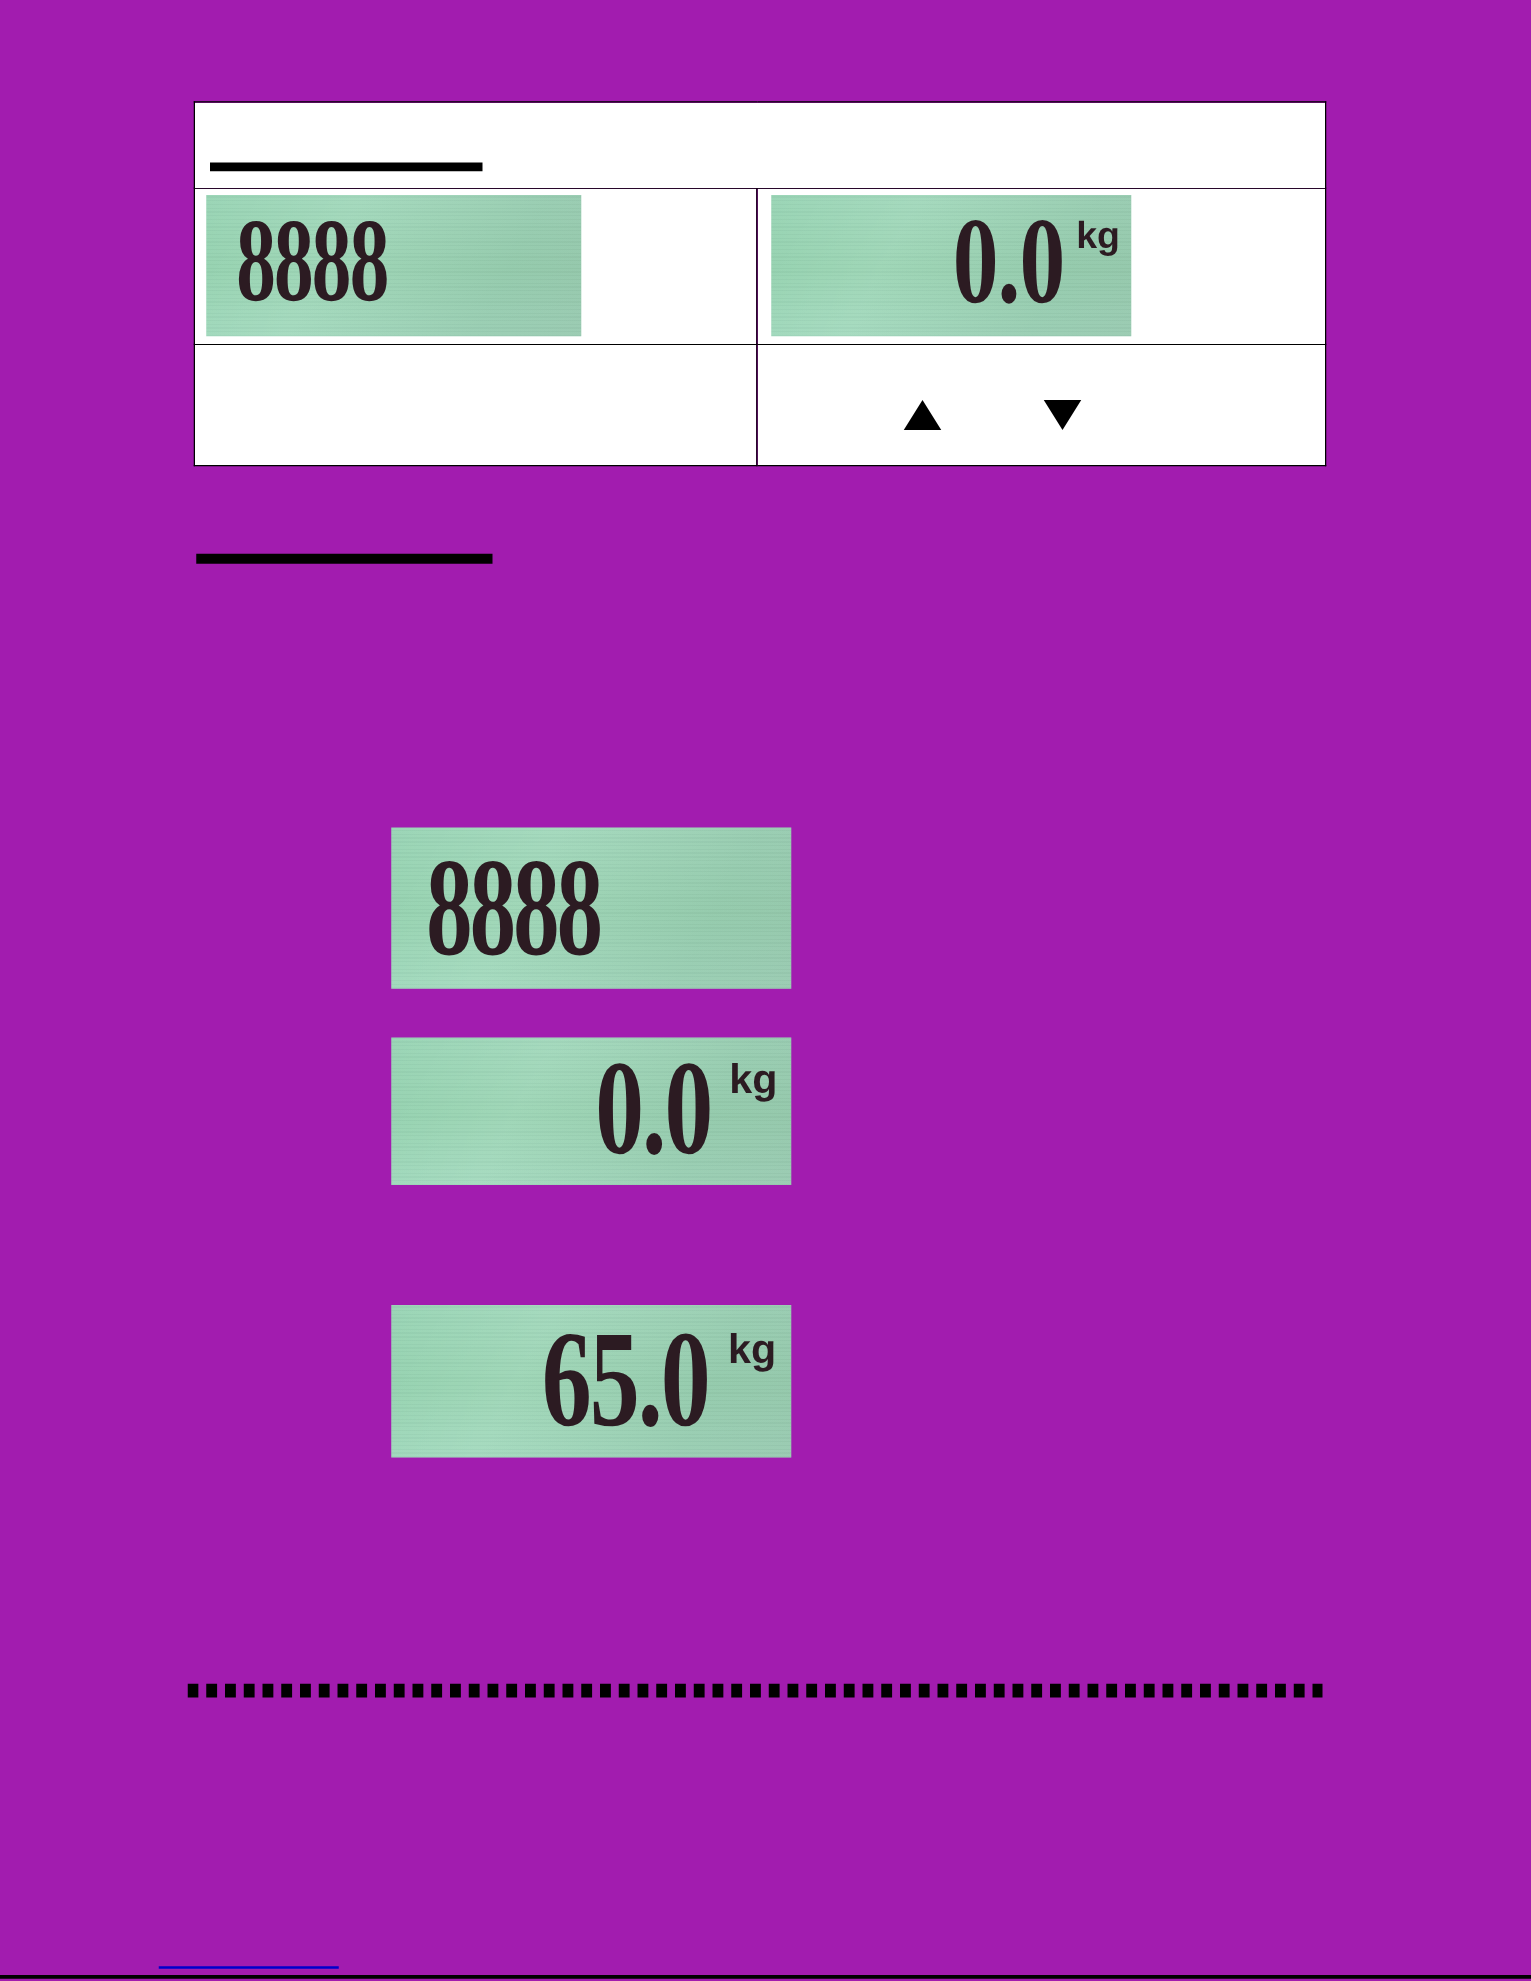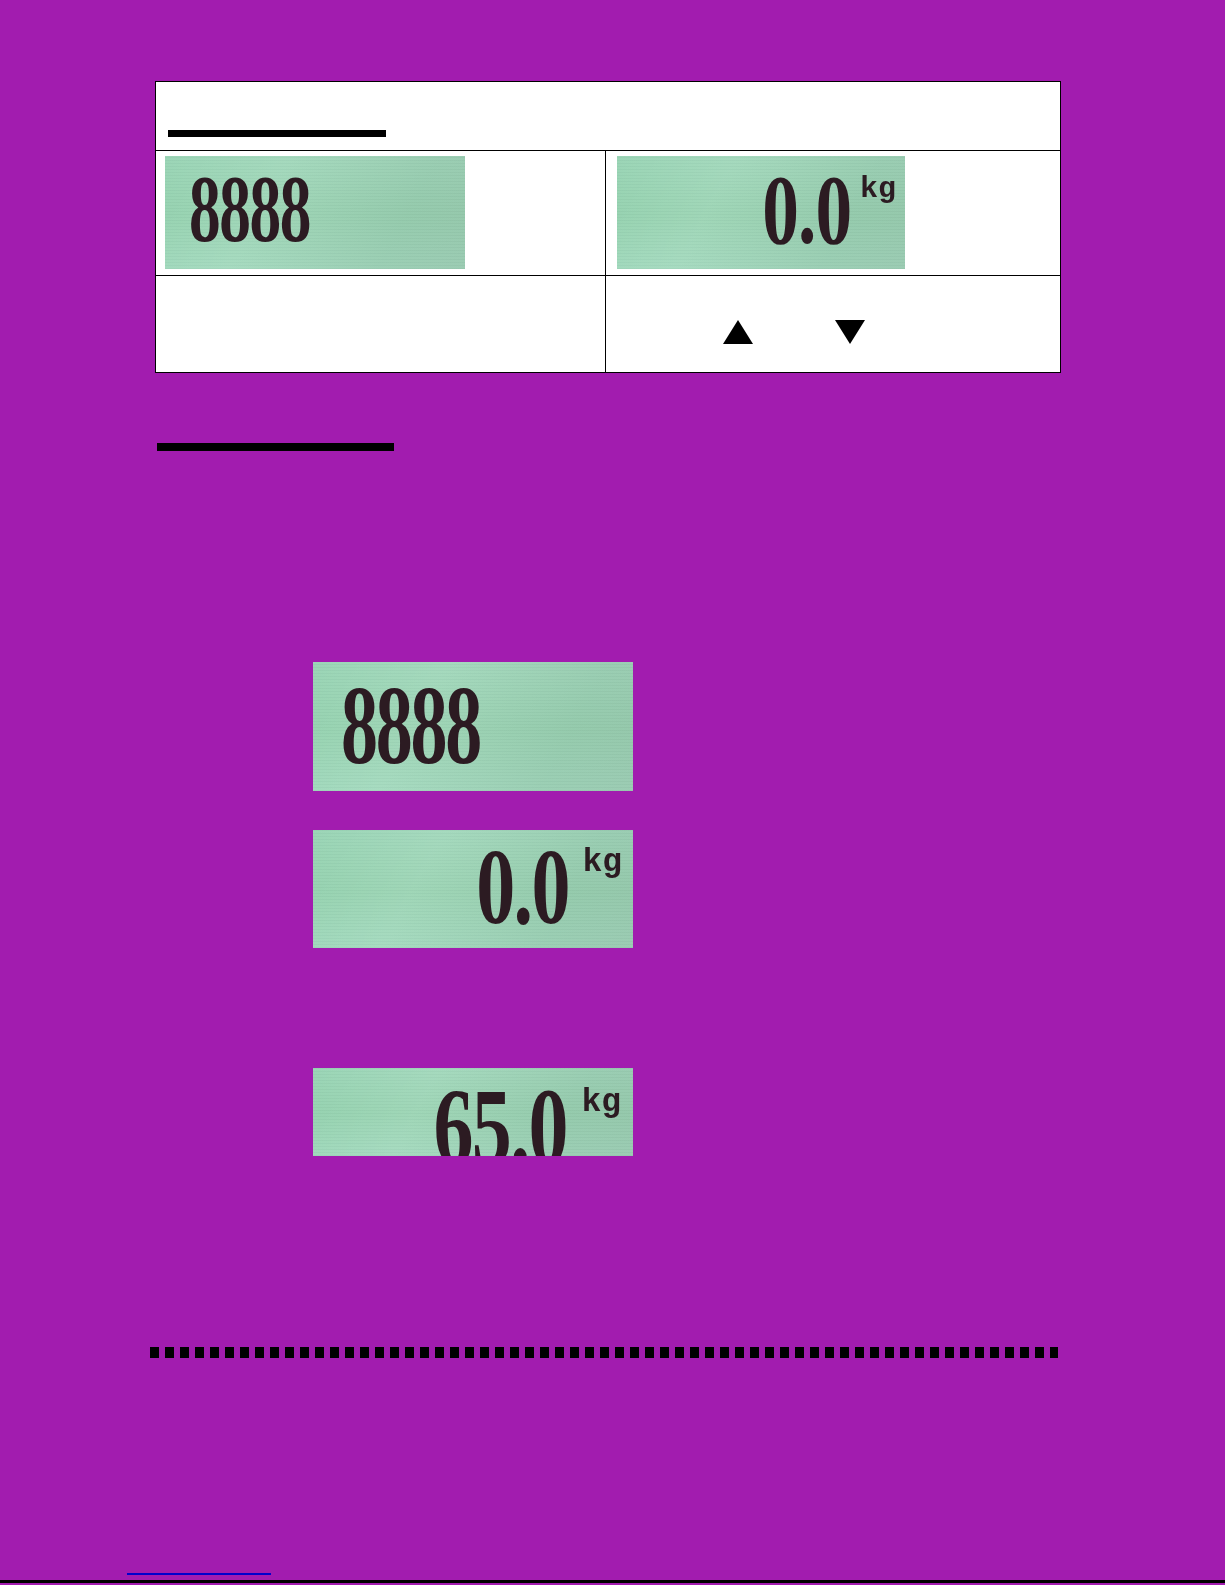--- a/index.html
+++ b/index.html
@@ -94,21 +94,21 @@
     color: #2c1b22;
     font-family: "Liberation Serif", "DejaVu Serif", serif;
     font-weight: 700;
     line-height: 1;
     white-space: nowrap;
   }
   .lcd-unit {
     position: relative;
     z-index: 2;
     color: #2c1b22;
-    font-family: Liberation Mono, monospace;
+    font-family: Liberation Sans, sans-serif;
     font-weight: 700;
     white-space: nowrap;
   }
 
   
   .lcd-a {
     position: absolute;
     left: 9px;  top: 5px;
     width: 300px; height: 113px;
   }
@@ -178,21 +178,21 @@
   }
 
   
   .fig {
     position: absolute;
     left: 313px;
     width: 320px;
   }
   .fig-1 { top: 662px;  height: 129px; }
   .fig-2 { top: 830px;  height: 118px; }
-  .fig-3 { top: 1068px; height: 88px; }
+  .fig-3 { top: 1044px; height: 122px; }
 
   .fig-1 .lcd-text {
     position: absolute;
     left: 28px; top: 8px;
     font-size: 100px;
     letter-spacing: -3px;
     transform: scaleX(0.74) scaleY(1.12);
     transform-origin: left top;
   }
 

